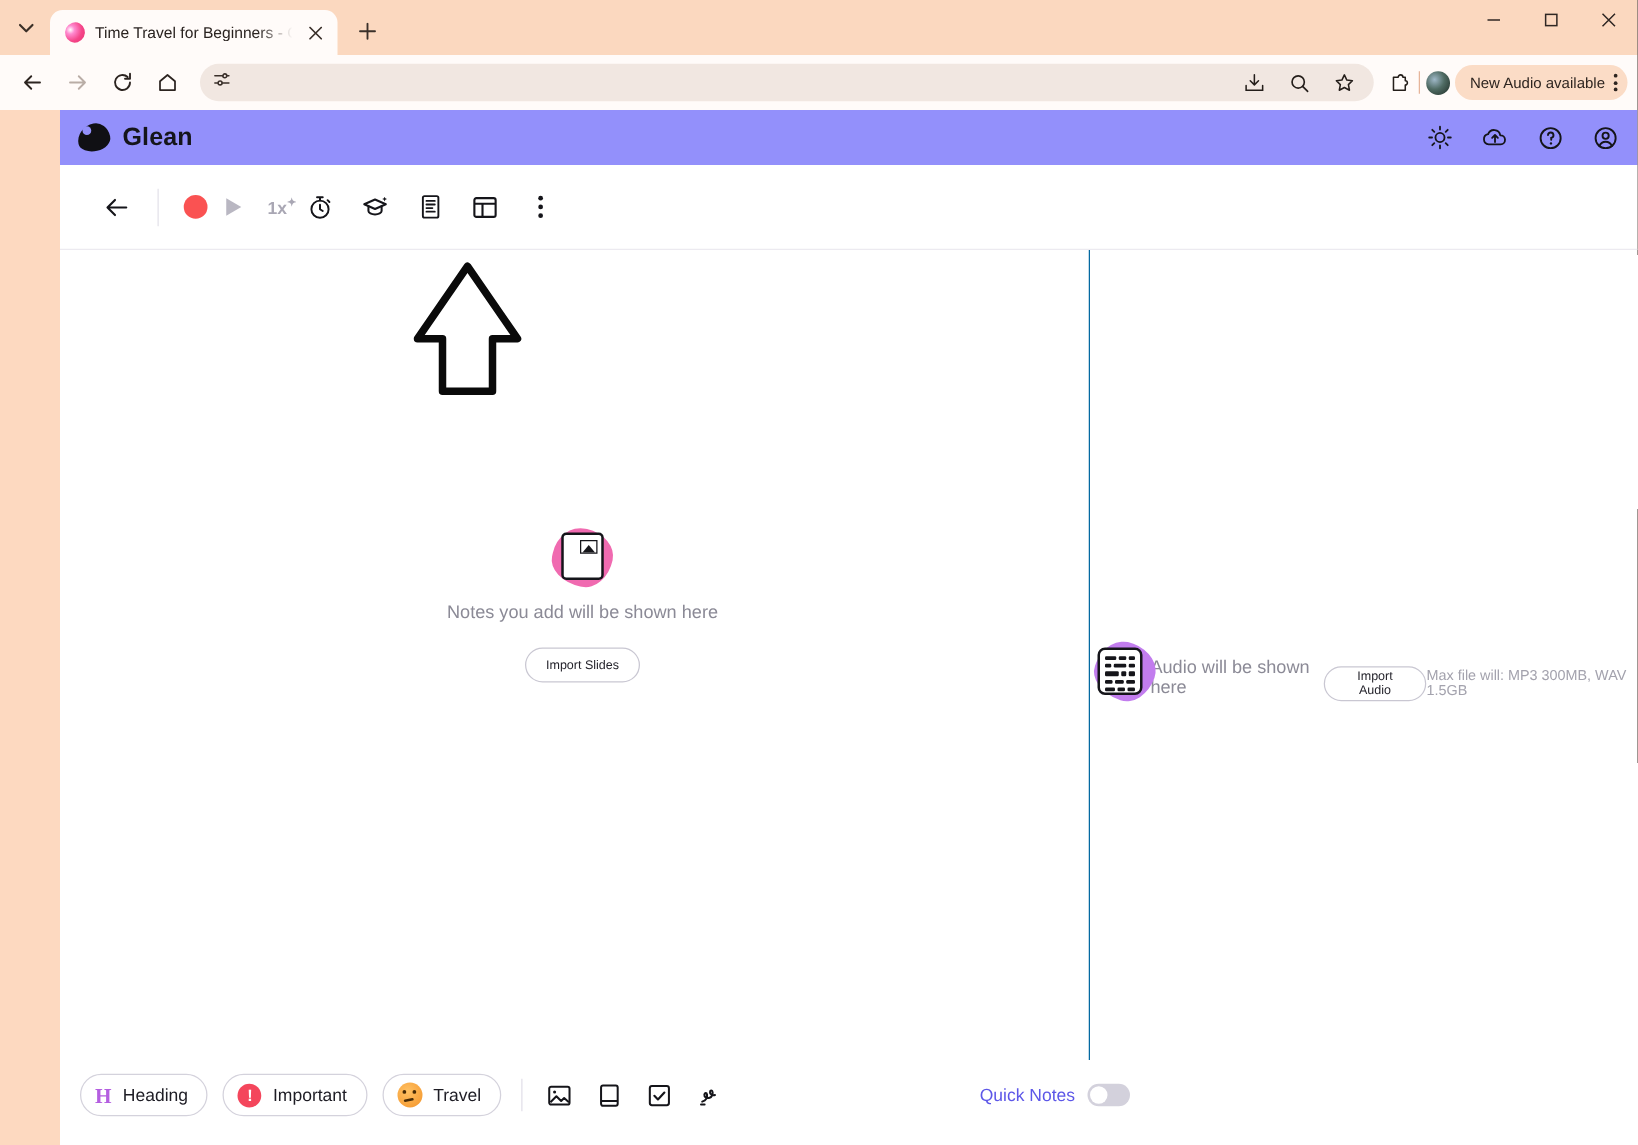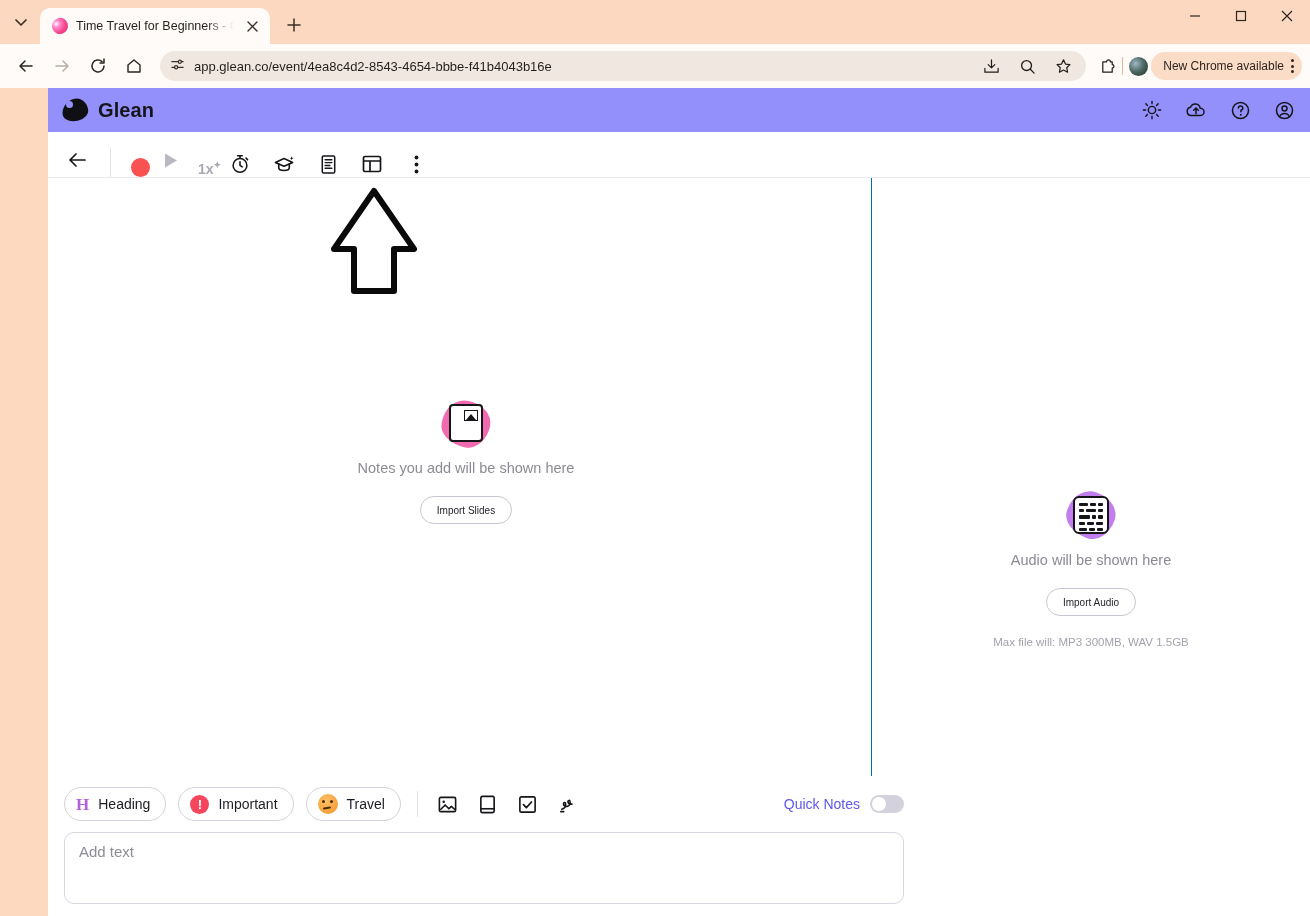--- a/index.html
+++ b/index.html
@@ -88,22 +88,22 @@
     border-radius: 58% 42% 48% 52% / 62% 58% 42% 38%;
     transform: rotate(-12deg);
   }
   .brand-logo .dot { position: absolute; left: 4px; top: 2px; width: 7px; height: 7px; border-radius: 50%; background: #9390fb; }
   .brand-name { font-size: 20px; font-weight: 700; letter-spacing: .1px; color: #15151a; }
   .header-icons { margin-left: auto; display: flex; align-items: center; gap: 20px; }
   .hicon { width: 24px; height: 24px; display: flex; align-items: center; justify-content: center; color: #15151a; }
 
   
   .event-bar {
-    height: 46px; background: #fff; border-bottom: 1px solid #eceaf0;
-    display: flex; align-items: flex-end; padding: 0 12px; gap: 0;
+    height: 68px; background: #fff; border-bottom: 1px solid #eceaf0;
+    display: flex; align-items: center; padding: 0 28px; gap: 0;
   }
   .back { width: 34px; height: 34px; display: flex; align-items: center; justify-content: center; color: #15151a; }
   .sep { width: 1px; height: 30px; background: #e4e2ea; margin: 0 16px; }
   .rec-dot { width: 19px; height: 19px; border-radius: 50%; background: #fa5252; margin: 0 4px; }
   .play-btn { width: 34px; height: 34px; display: flex; align-items: center; justify-content: center; color: #b9b7c2; }
   .speed { font-size: 14px; color: #a9a7b4; display: flex; align-items: flex-start; margin-left: 10px; font-weight: 600; }
   .speed sup { font-size: 9px; line-height: 1; }
   .title-input {
     flex: 1; height: 42px; margin: 0 14px;
     border: 2px solid #0d0d12; border-radius: 6px;
@@ -152,21 +152,21 @@
     border: 1px solid #c9c7d2; border-radius: 14px; background: #fff;
     font-size: 10px; color: #25242c; display: inline-flex; align-items: center; justify-content: center;
     font-family: "Liberation Sans", sans-serif;
   }
 
   
   .right-pane { flex: 1; position: relative; }
   .tabs { display: flex; gap: 20px; padding: 16px 16px 0 16px; }
   .rtab { font-size: 13.5px; color: #3a3946; padding-bottom: 7px; position: relative; }
   .rtab.active:after { content: ""; position: absolute; left: 0; right: 0; bottom: 0; height: 2.5px; background: #8a86f5; border-radius: 2px; }
-  .audio-empty { position: absolute; left: 0; right: 0; top: 310px; display: flex; flex-direction: column; align-items: center; }
+  .audio-empty { position: absolute; left: 0; right: 0; top: 310px; display: flex; flex-direction: row; align-items: center; }
   .hint { margin-top: 20px; font-size: 11.5px; color: #a3a2ad; }
 
   
   .bottom { position: absolute; left: 0; bottom: 0; width: 872px; background: #fff; padding: 0 16px 12px 16px; }
   .chips { display: flex; align-items: center; height: 56px; gap: 12px; }
   .chip {
     height: 34px; padding: 0 15px 0 11px; border: 1px solid #d4d2dc; border-radius: 18px;
     display: flex; align-items: center; gap: 9px; background: #fff;
     font-size: 14px; color: #1d1c24; font-family: "Liberation Sans", sans-serif;
   }
@@ -253,21 +253,20 @@
         </svg>
     </div>
     <div class="omnibox">
       <span>
         <svg width="15" height="15" viewBox="0 0 16 16">
             <path d="M2 5h7M12 5h2M2 11h3M8 11h6" stroke="#3a302a" stroke-width="1.3" stroke-linecap="round"></path>
             <circle cx="10.5" cy="5" r="1.7" fill="none" stroke="#3a302a" stroke-width="1.3"></circle>
             <circle cx="6.5" cy="11" r="1.7" fill="none" stroke="#3a302a" stroke-width="1.3"></circle>
           </svg>
       </span>
-      <span class="url">app.glean.co/event/4ea8c4d2-8543-4654-bbbe-f41b4043b16e</span>
       <span class="omni-right">
         <span class="tb-icon">
           <svg width="17" height="17" viewBox="0 0 18 18">
               <path d="M2 11v4h14v-4" fill="none" stroke="currentColor" stroke-width="1.3" stroke-linecap="round"></path>
               <path d="M9 2v8M5.5 7L9 10.5 12.5 7" fill="none" stroke="currentColor" stroke-width="1.3" stroke-linecap="round" stroke-linejoin="round"></path>
             </svg>
         </span>
         <span class="tb-icon">
           <svg width="17" height="17" viewBox="0 0 18 18">
               <circle cx="8" cy="8" r="5.2" fill="none" stroke="currentColor" stroke-width="1.4"></circle>
@@ -284,21 +283,21 @@
     <div class="tb-icon">
       <svg width="17" height="17" viewBox="0 0 18 18">
           <path d="M4 4h4a2 2 0 0 1 4 0h2v3a1.8 1.8 0 0 1 0 3.6V15H4z" fill="none" stroke="currentColor" stroke-width="1.3" stroke-linejoin="round"></path>
         </svg>
     </div>
     <span class="vsep"></span>
     <div class="tb-icon">
         <span class="avatar"></span>
       </div>
     <div class="chrome-pill">
-      <span>New Chrome available</span>
+      <span>New Audio available</span>
       <span class="kebab">
           <i></i>
           <i></i>
           <i></i>
         </span>
     </div>
   </div>
 
   <div class="app">
 
@@ -506,17 +505,16 @@
               <path d="M4 18.5h3" stroke="currentColor" stroke-width="1.7" stroke-linecap="round"></path>
             </svg>
         </span>
         <span class="qn-wrap">
           <span class="qn-label">Quick Notes</span>
           <span class="toggle">
               <span class="knob"></span>
             </span>
         </span>
       </div>
-      <div class="addtext">Add text</div>
     </div>
 
   </div>
 </div>
 
 </body></html>

